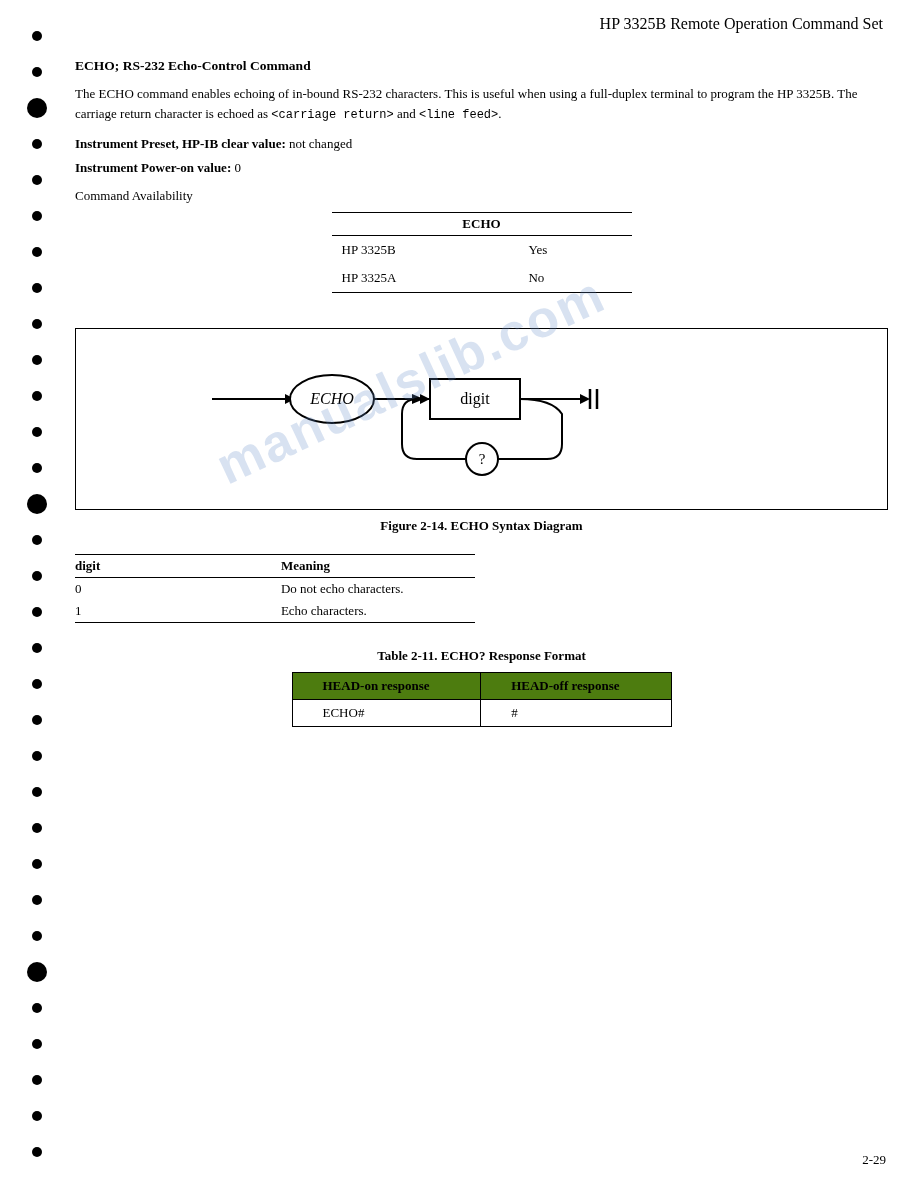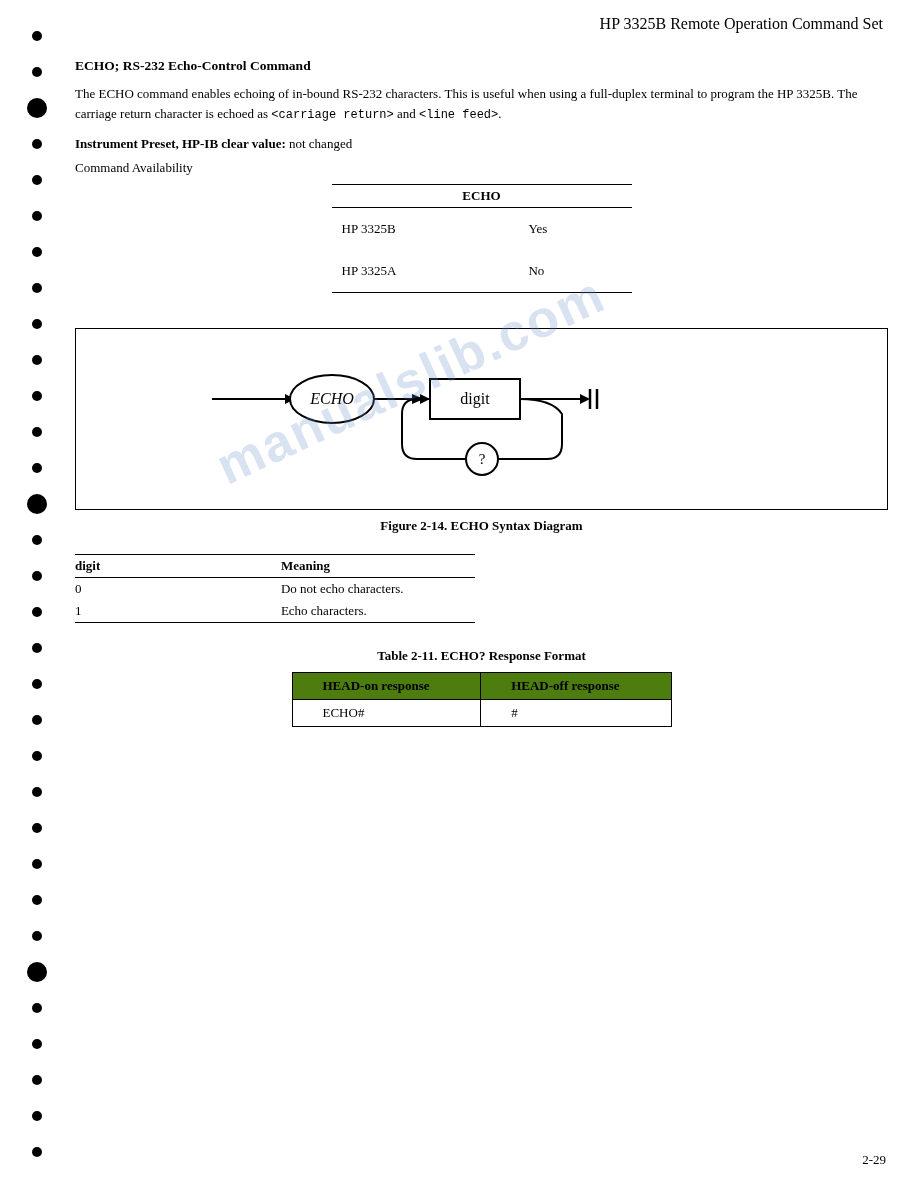--- a/index.html
+++ b/index.html
@@ -104,21 +104,21 @@
     .avail-table th {
       font-weight: bold;
       font-size: 13px;
       text-align: center;
       border-top: 1.5px solid #000;
       border-bottom: 1px solid #000;
       padding: 3px 60px;
     }
     .avail-table td {
       font-size: 13px;
-      padding: 13px 20px;
+      padding: 6px 20px;
     }
     .avail-table td:first-child {
       padding-left: 10px;
     }
     .avail-table tr:last-child td {
       border-bottom: 1.5px solid #000;
     }
 
     
     .diagram-container {
@@ -274,20 +274,23 @@
   <div class="section-title">ECHO; RS-232 Echo-Control Command</div>
 
   <div class="body-text">
     <span>The ECHO command enables echoing of in-bound RS-232 characters. This is useful when using a full-duplex terminal to program the HP 3325B. The carriage return character is echoed as </span><span class="mono">&lt;carriage return&gt;</span><span> and </span><span class="mono">&lt;line feed&gt;</span><span>.</span>
   </div>
 
   <div class="preset-line">
     <span class="label-bold">Instrument Preset, HP-IB clear value:</span><span> not changed</span>
   </div>
 
+  <div class="poweron-line">
+    <span class="label-bold">Instrument Power-on value:</span><span> 0</span>
+  </div>
 
   <div class="cmd-avail">Command Availability</div>
 
   <div class="table-wrapper">
     <table class="avail-table">
       <thead>
         <tr>
           <th colspan="2">ECHO</th>
         </tr>
       </thead>

